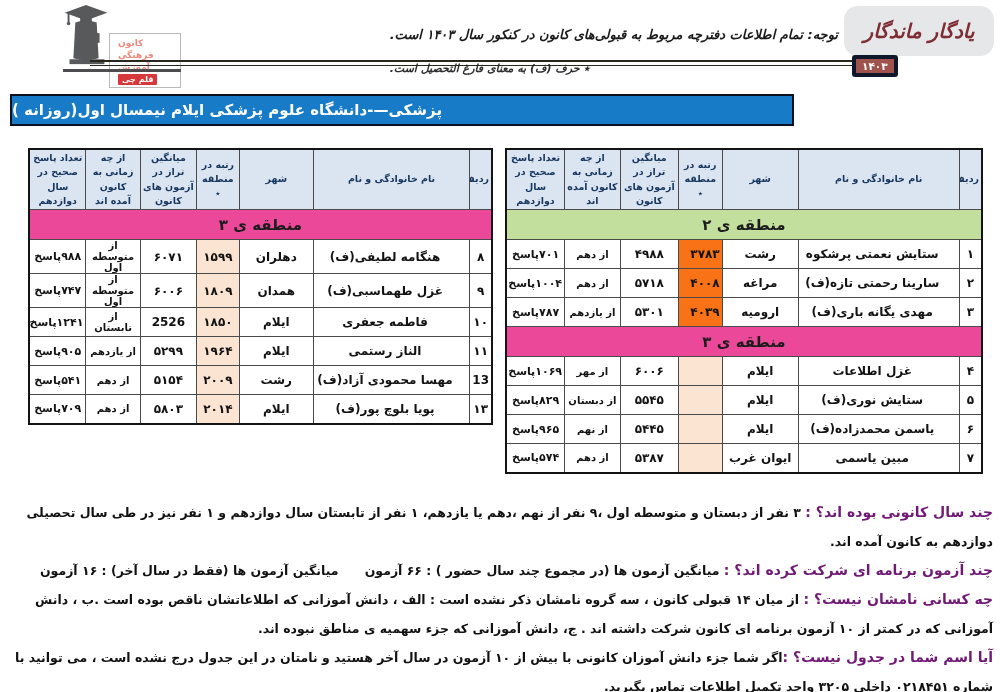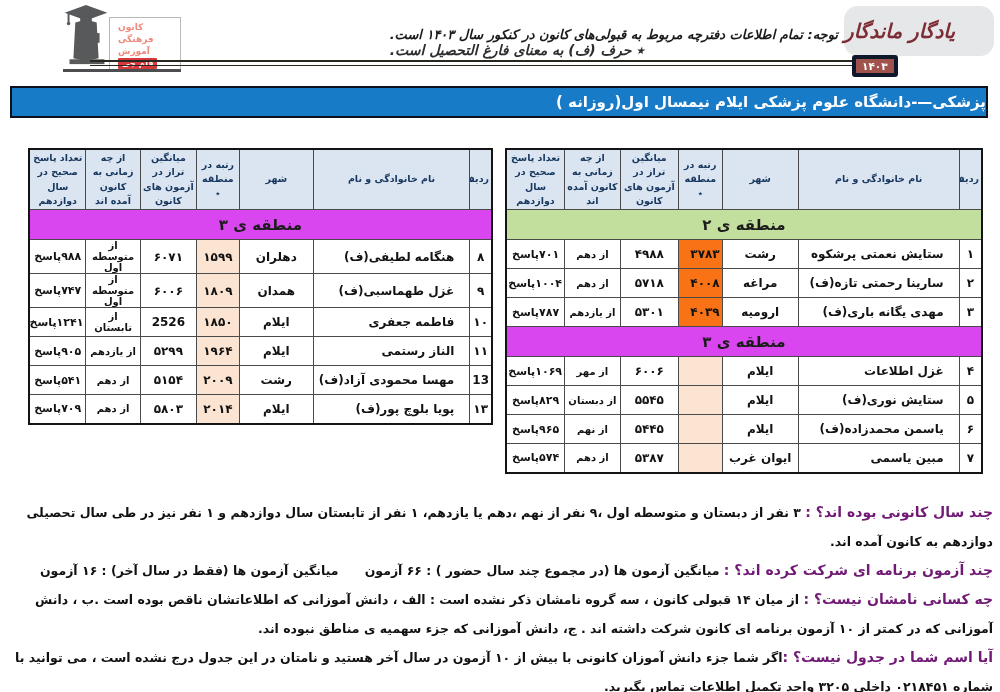--- a/index.html
+++ b/index.html
@@ -2,65 +2,65 @@
 <html lang="fa"><head>
 <meta charset="utf-8">
 <style>
   html,body{margin:0;padding:0;background:#ffffff;}
   .page{position:relative;width:1000px;height:692px;background:#fff;overflow:hidden;
         font-family:"DejaVu Sans",sans-serif;}
 
   
   .kanoon-logo{position:absolute;left:63px;top:4px;display:flex;align-items:flex-start;}
   .kanoon-figure{width:46px;height:64px;fill:#58595b;}
-  .kanoon-text{margin-top:13px;width:54px;border:1px solid #b9b9b9;background:#fff;
+  .kanoon-text{margin-top:29px;width:54px;border:1px solid #b9b9b9;background:#fff;
                padding:3px 8px 2px;display:flex;flex-direction:column;align-items:flex-end;direction:rtl;}
   .kanoon-text .ln{color:#ef8a7d;font-size:9px;font-weight:bold;line-height:12px;}
   .kanoon-badge{background:#d7383b;color:#fff;font-size:8px;font-weight:bold;
                 padding:1px 4px;margin-top:1px;border-radius:1px;}
   .kanoon-underline{position:absolute;left:63px;top:69px;width:118px;height:3px;background:#4d4d4f;}
 
   
   .head-note{position:absolute;right:162px;top:27px;direction:rtl;text-align:left;font-style:italic;}
   .head-note .n1{font-size:13px;font-weight:bold;color:#1a1a1a;}
-  .head-note .n2{font-size:14px;font-weight:bold;color:#2e2e2e;margin-top:0;}
+  .head-note .n2{font-size:11px;font-weight:bold;color:#2e2e2e;margin-top:20px;}
 
   .head-rule{position:absolute;left:90px;top:60px;width:768px;height:3px;
              border-top:2px solid #2a2620;border-bottom:1px solid #2a2620;}
 
   
   .yadegar{position:absolute;right:4px;top:6px;width:152px;height:68px;}
   .yadegar-blob{width:150px;height:50px;background:#e6e7e8;border-radius:14px;
-                display:flex;align-items:center;justify-content:flex-start;}
+                display:flex;align-items:center;justify-content:center;}
   .yadegar-title{font-family:"DejaVu Serif",serif;font-style:italic;font-weight:bold;
                  color:#7e2c35;font-size:20px;direction:rtl;white-space:nowrap;}
   .yadegar-badge{position:absolute;left:8px;top:49px;background:#a0524c;color:#fff;
                  font-weight:bold;font-size:10.5px;padding:1px 6px;border-radius:3px;
                  border:4px solid #0f172a;}
 
   
-  .title-bar{position:absolute;top:86px;left:10px;width:978px;height:32px;background:#187bc8;
-             border:2px solid #0d101f;box-sizing:border-box;display:flex;align-items:center;justify-content:flex-end;}
+  .title-bar{position:absolute;top:94px;left:10px;width:784px;height:32px;background:#187bc8;
+             border:2px solid #0d101f;box-sizing:border-box;display:flex;align-items:center;justify-content:flex-start;}
   .title-bar span{color:#fff;font-weight:bold;font-size:15px;direction:rtl;}
 
   
   .gtable{position:absolute;border-collapse:collapse;table-layout:fixed;direction:rtl;
           background:#fff;border:2px solid #141414;}
   .gtable.right-t{top:148px;left:505px;width:478px;}
   .gtable.left-t{top:148px;left:28px;width:465px;}
   .gtable th,.gtable td{border:1px solid #4a4a4a;box-sizing:border-box;overflow:hidden;}
   .gtable th{background:#dbe5f1;color:#17375e;font-size:9.5px;font-weight:bold;height:50px;
              padding:1px 2px;line-height:1.5;text-align:center;vertical-align:middle;}
   .gtable td{font-size:12px;height:29px;text-align:center;color:#121212;font-weight:bold;padding:0 2px;}
-  .gtable td.name{text-align:right;padding-right:15px;}
+  .gtable td.name{padding-right:15px;}
   .gtable td.since{font-size:10px;}
   .gtable td.answers{font-size:11px;}
   .gtable td.secrow{height:30px;font-size:15px;font-weight:bold;color:#1c1c1c;}
   .bg-green{background:#c3df9e;}
-  .bg-peach{background:#d946ef;}
+  .bg-peach{background:#ec4899;}
   td.rank-green{background:#f97316;padding-left:12px;}
   td.rank-peach{background:#fce4d2;}
 
   
   .footnotes{position:absolute;top:498px;right:7px;left:8px;direction:rtl;text-align:right;}
   .footnotes p{margin:0;line-height:29px;font-size:12.5px;color:#111;font-weight:bold;white-space:pre-wrap;}
   .footnotes .lead{font-size:14px;font-weight:bold;color:#701a75;}
 </style>
 </head>
 <body>

